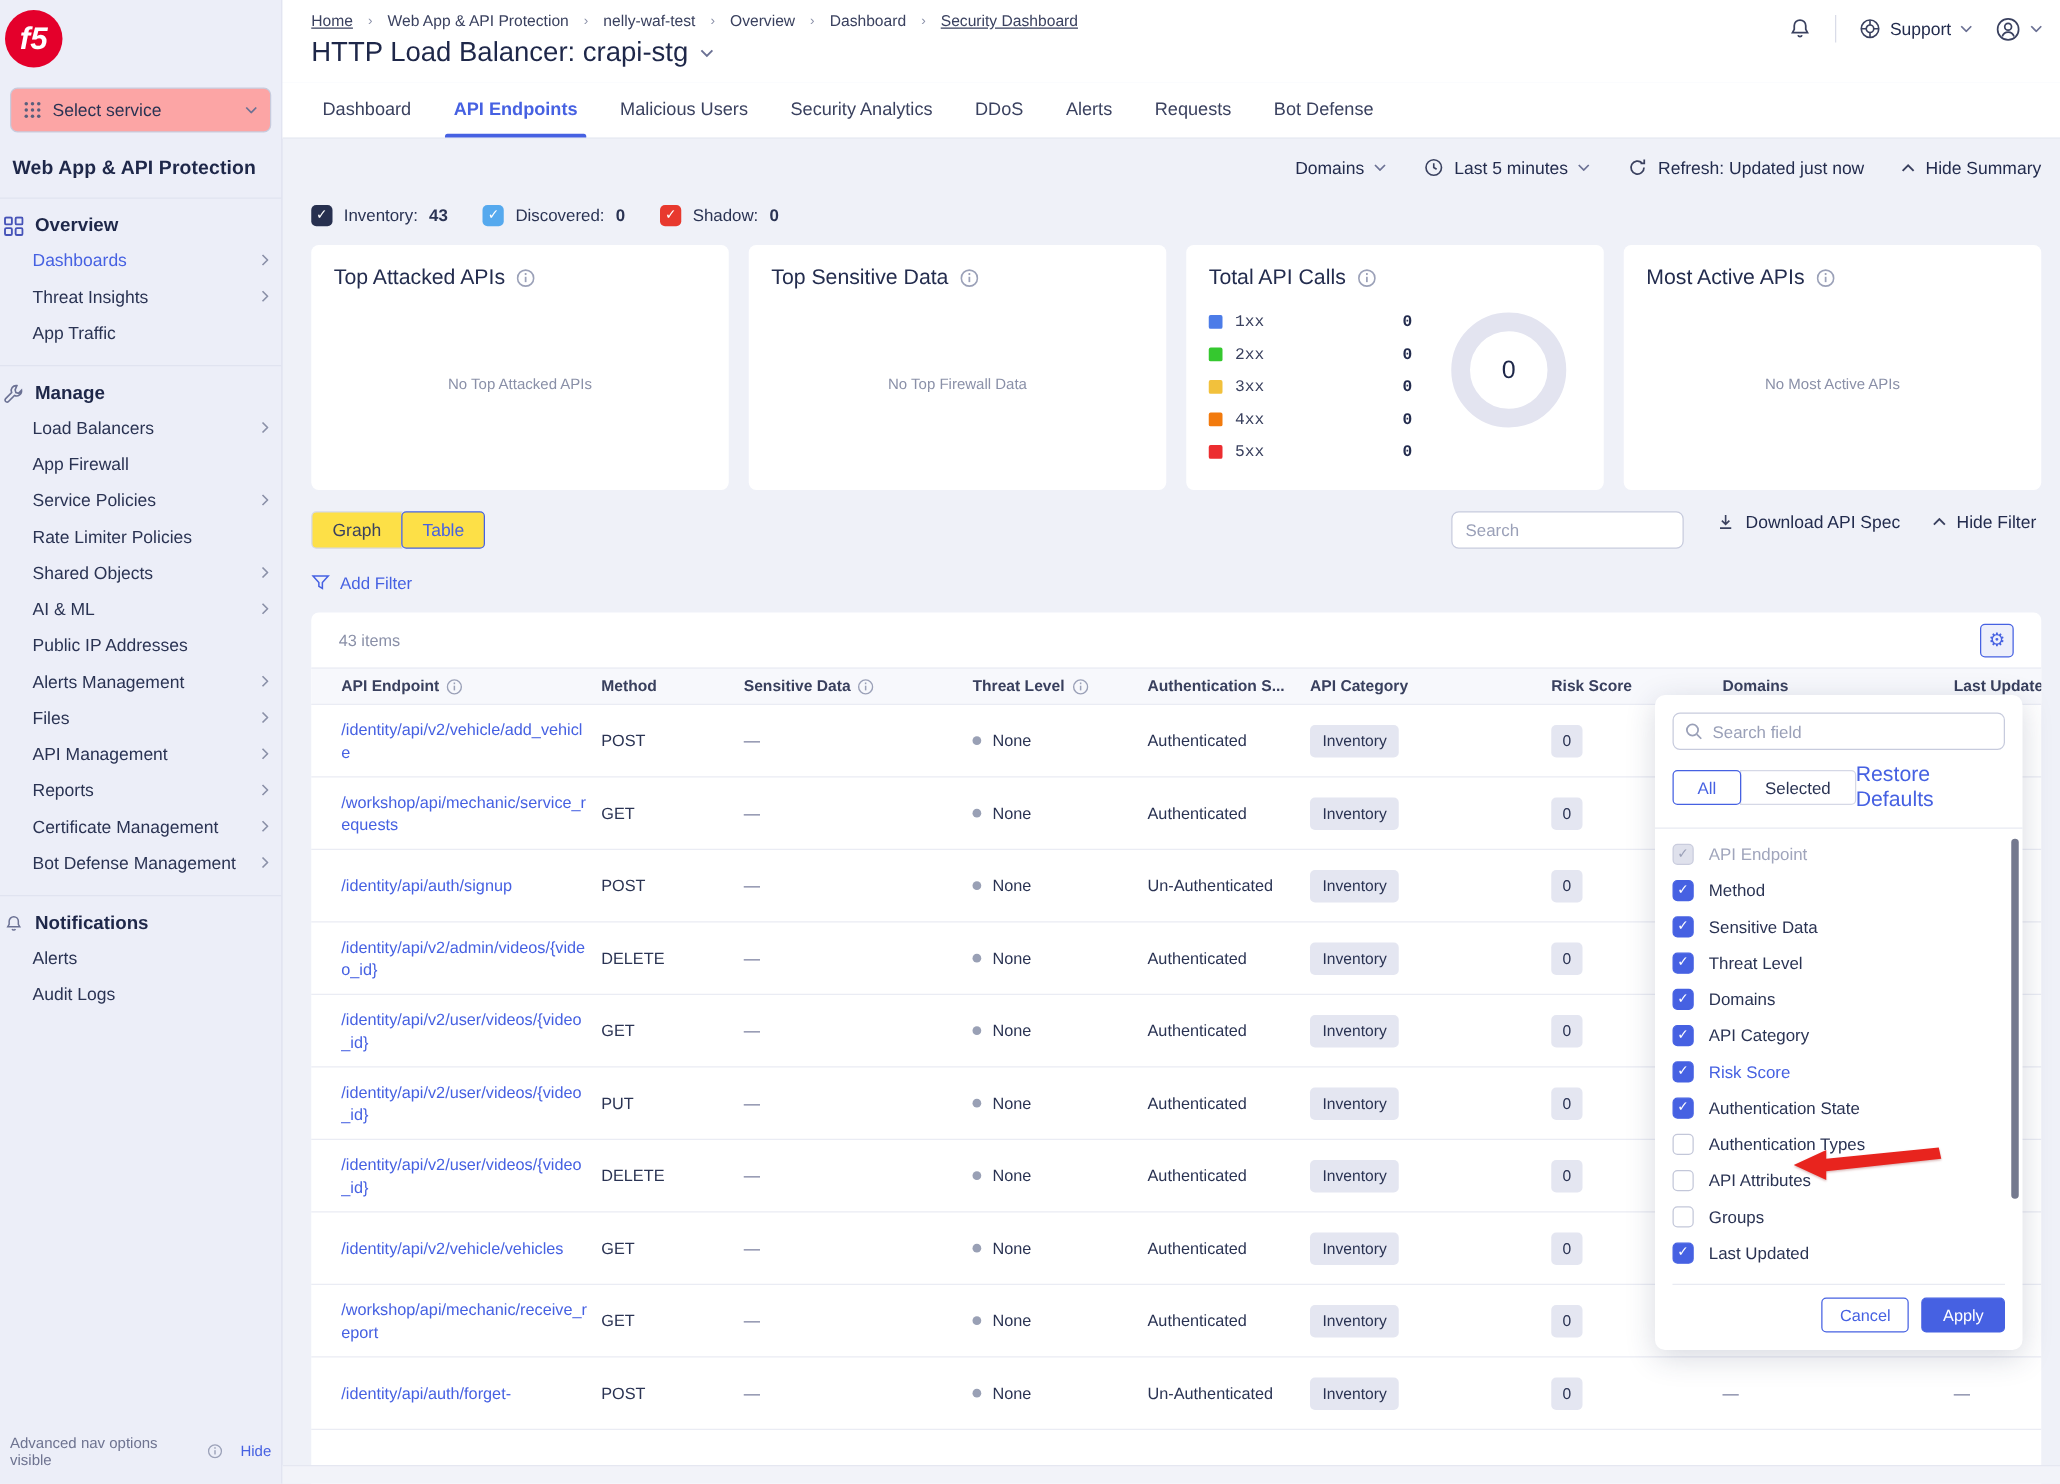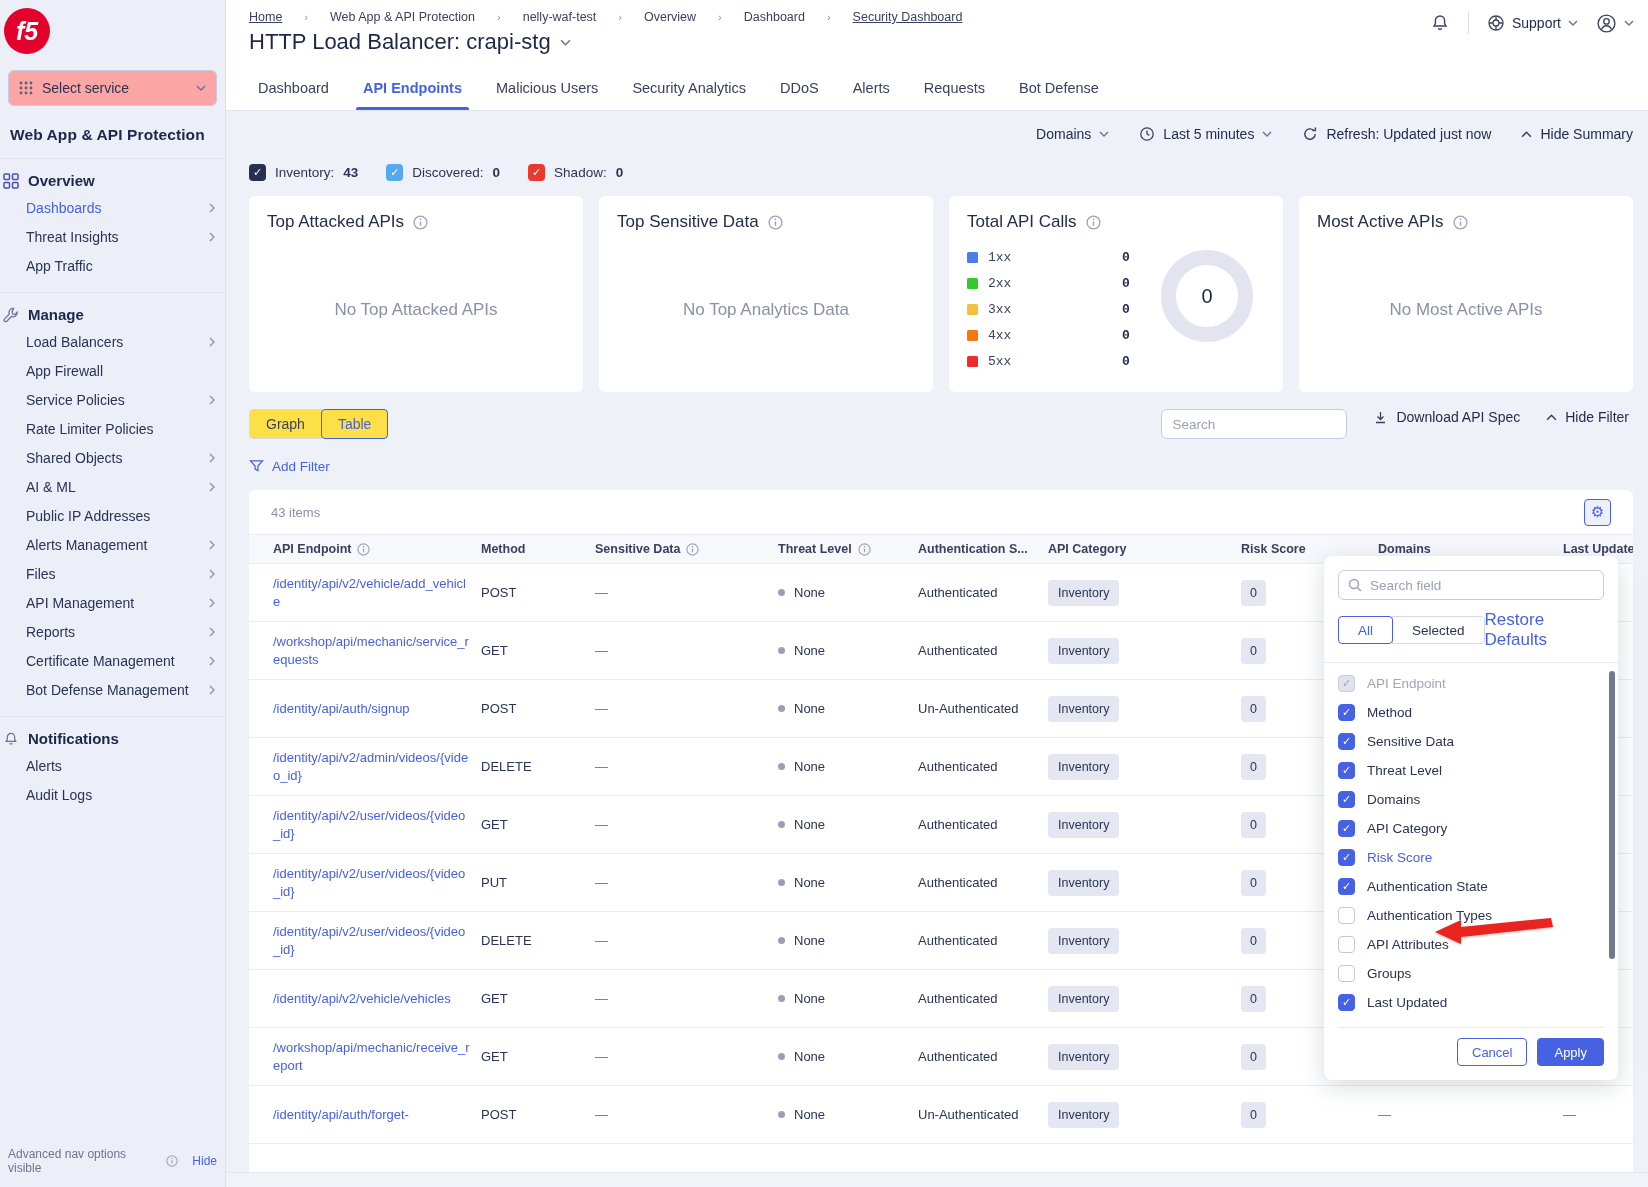--- a/index.html
+++ b/index.html
@@ -21,21 +21,21 @@
   .nav-sec-header{display:flex;align-items:center;gap:9px;padding:0 0 4px 3px;font-size:15px;font-weight:bold;color:#1E2749;}
   .nav-item{height:29px;display:flex;align-items:center;padding:0 10px 0 26px;font-size:14px;color:#2A3353;cursor:pointer;position:relative;}
   .nav-item .nav-chev{margin-left:auto;}
   .nav-item.active .nav-item-label{color:var(--accent);}
   .sb-footer{position:absolute;bottom:12px;left:8px;right:8px;display:flex;align-items:center;gap:6px;font-size:12px;color:#6E7390;}
   .sb-footer .hide-link{color:var(--accent);margin-left:8px;cursor:pointer;text-align:right;}
 
   
   .main{flex:1;min-width:0;display:flex;flex-direction:column;position:relative;}
   .topbar{background:#fff;padding:10px 16px 0 23px;position:relative;}
-  .breadcrumb{display:flex;align-items:center;gap:22px;font-size:12.5px;color:#3A415F;}
+  .breadcrumb{display:flex;align-items:center;gap:12px;font-size:12.5px;color:#3A415F;}
   .crumb{cursor:pointer;white-space:nowrap;}
   .crumb.u{text-decoration:underline;}
   .crumb-sep{color:#8A90A8;font-size:11px;}
   .title-row{margin-top:5px;padding-bottom:11px;display:flex;align-items:center;gap:9px;font-size:22px;color:#1E2749;}
   .top-right{position:absolute;right:14px;top:12px;display:flex;align-items:center;gap:18px;}
   .tr-group{display:flex;align-items:center;gap:7px;font-size:14px;color:#232C4E;cursor:pointer;}
   .tr-divider{width:1px;height:22px;background:#D9DCE8;}
 
   .tabsbar{background:#fff;border-bottom:1px solid var(--border);padding-left:15px;display:flex;height:45px;}
   .tab{padding:0 17px;display:flex;align-items:center;font-size:14.5px;color:#3A415F;position:relative;cursor:pointer;white-space:nowrap;}
@@ -47,21 +47,21 @@
   .ctl{display:flex;align-items:center;gap:8px;cursor:pointer;}
 
   .legend-row{display:flex;align-items:center;gap:28px;height:28px;margin-top:4px;font-size:13.5px;color:#2A3353;}
   .legend-item{display:flex;align-items:center;gap:9px;cursor:pointer;}
   .cb{width:17px;height:17px;border-radius:4px;display:flex;align-items:center;justify-content:center;color:#fff;font-size:11px;line-height:1;}
   .legend-count{font-weight:bold;}
 
   .cards-row{display:grid;grid-template-columns:repeat(4,1fr);gap:16px;margin-top:10px;}
   .card{background:#fff;border-radius:6px;height:196px;padding:16px 18px;position:relative;}
   .card-title{font-size:17px;color:#232C4E;display:flex;align-items:center;gap:9px;}
-  .card-empty{position:absolute;top:53%;left:0;right:0;text-align:center;font-size:17px;color:#8A90A8;}
+  .card-empty{position:absolute;top:53%;left:0;right:0;text-align:center;font-size:12px;color:#8A90A8;}
   .tac-body{display:flex;margin-top:12px;}
   .tac-legend{width:56%;}
   .tac-row{display:flex;align-items:center;height:26px;font-size:13px;color:#3A415F;font-family:Liberation Mono, monospace;}
   .sw{width:11px;height:11px;border-radius:1.5px;margin-right:10px;}
   .tac-val{margin-left:auto;font-weight:bold;color:#232C4E;padding-right:4px;}
   .donut{width:92px;height:92px;border-radius:50%;border:15px solid #E3E4F0;display:flex;align-items:center;justify-content:center;
          font-size:20px;color:#1E2749;margin:6px 12px 0 auto;background:#fff;}
 
   .toggle-row{display:flex;align-items:center;margin-top:16px;height:32px;}
   .seg{display:flex;}
@@ -461,21 +461,21 @@
         <div class="card-title">
           <span>Top Sensitive Data</span>
           <span>
               <svg width="15" height="15" viewBox="0 0 14 14">
                 <circle cx="7" cy="7" r="6" fill="none" stroke="#9BA1B8" stroke-width="1.2"></circle>
                 <rect x="6.35" y="6" width="1.3" height="4" fill="#9BA1B8"></rect>
                 <rect x="6.35" y="3.2" width="1.3" height="1.5" fill="#9BA1B8"></rect>
               </svg>
             </span>
         </div>
-        <div class="card-empty">No Top Analytics Data</div>
+        <div class="card-empty">No Top Firewall Data</div>
       </div>
       <div class="card">
         <div class="card-title">
           <span>Total API Calls</span>
           <span>
               <svg width="15" height="15" viewBox="0 0 14 14">
                 <circle cx="7" cy="7" r="6" fill="none" stroke="#9BA1B8" stroke-width="1.2"></circle>
                 <rect x="6.35" y="6" width="1.3" height="4" fill="#9BA1B8"></rect>
                 <rect x="6.35" y="3.2" width="1.3" height="1.5" fill="#9BA1B8"></rect>
               </svg>

